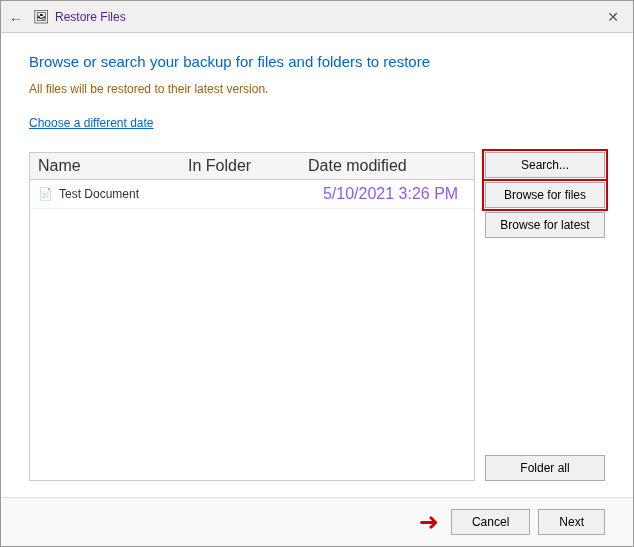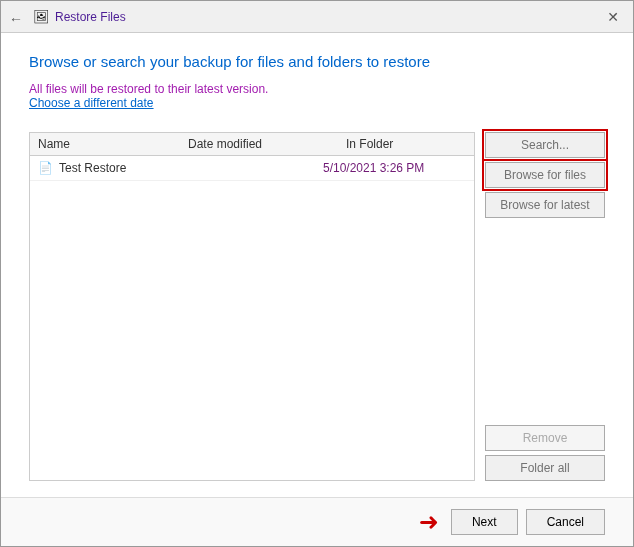--- a/index.html
+++ b/index.html
@@ -63,22 +63,22 @@
       flex-direction: column;
     }
     .heading {
       font-size: 15px;
       color: #0066cc;
       margin-bottom: 12px;
       font-weight: normal;
     }
     .info-text {
       font-size: 12px;
-      color: #a21caf;
-      margin-bottom: 0;
+      color: #a16207;
+      margin-bottom: 20px;
     }
     .link {
       font-size: 12px;
       color: #0066cc;
       text-decoration: underline;
       cursor: pointer;
       margin-bottom: 22px;
       display: inline-block;
     }
     .main-area {
@@ -94,21 +94,21 @@
       display: flex;
       flex-direction: column;
     }
     .file-list-header {
       display: flex;
       background: #f5f5f5;
       border-bottom: 1px solid #ccc;
       padding: 4px 8px;
     }
     .file-list-header-col {
-      font-size: 12px;
+      font-size: 16px;
       color: #333;
       font-weight: normal;
     }
     .col-name { flex: 0 0 150px; }
     .col-folder { flex: 0 0 120px; }
     .col-date { flex: 1; }
     .file-list-body {
       flex: 1;
       overflow-y: auto;
     }
@@ -128,37 +128,37 @@
       font-size: 12px;
       color: #333;
     }
     .file-folder {
       flex: 0 0 120px;
       font-size: 12px;
       color: #333;
     }
     .file-date {
       flex: 1;
-      font-size: 12px;
-      color: #701a75;
+      font-size: 16px;
+      color: #8b5cf6;
     }
     .buttons-panel {
       display: flex;
       flex-direction: column;
       gap: 4px;
       width: 120px;
     }
     .btn {
       padding: 5px 10px;
       font-size: 12px;
       background: #f0f0f0;
       border: 1px solid #aaa;
       cursor: pointer;
       text-align: center;
-      color: #737373;
+      color: #000000;
     }
     .btn-search {
       outline: 2px solid #cc0000;
       outline-offset: 1px;
     }
     .btn-browse-files {
       outline: 2px solid #cc0000;
       outline-offset: 1px;
     }
     .btn-disabled {
@@ -207,42 +207,41 @@
   <div class="content">
     <div class="heading">Browse or search your backup for files and folders to restore</div>
     <div class="info-text">All files will be restored to their latest version.</div>
     <a class="link">Choose a different date</a>
 
     <div class="main-area">
 
       <div class="file-list-container">
         <div class="file-list-header">
           <span class="file-list-header-col col-name">Name</span>
+          <span class="file-list-header-col col-folder">In Folder</span>
           <span class="file-list-header-col col-date">Date modified</span>
-          <span class="file-list-header-col col-folder">In Folder</span>
         </div>
         <div class="file-list-body">
           <div class="file-row">
             <span class="file-icon">📄</span>
-            <span class="file-name">Test Restore</span>
+            <span class="file-name">Test Document</span>
             <span class="file-folder"></span>
             <span class="file-date">5/10/2021 3:26 PM</span>
           </div>
         </div>
       </div>
 
       <div class="buttons-panel">
         <button class="btn btn-search">Search...</button>
         <button class="btn btn-browse-files">Browse for files</button>
         <button class="btn">Browse for latest</button>
         <div class="spacer"></div>
-        <button class="btn btn-disabled">Remove</button>
         <button class="btn">Folder all</button>
       </div>
     </div>
   </div>
 
   <div class="footer">
     <span class="arrow-icon">➜</span>
+    <button class="btn-footer">Cancel</button>
     <button class="btn-footer">Next</button>
-    <button class="btn-footer">Cancel</button>
   </div>
 </div>
 
 </body></html>

